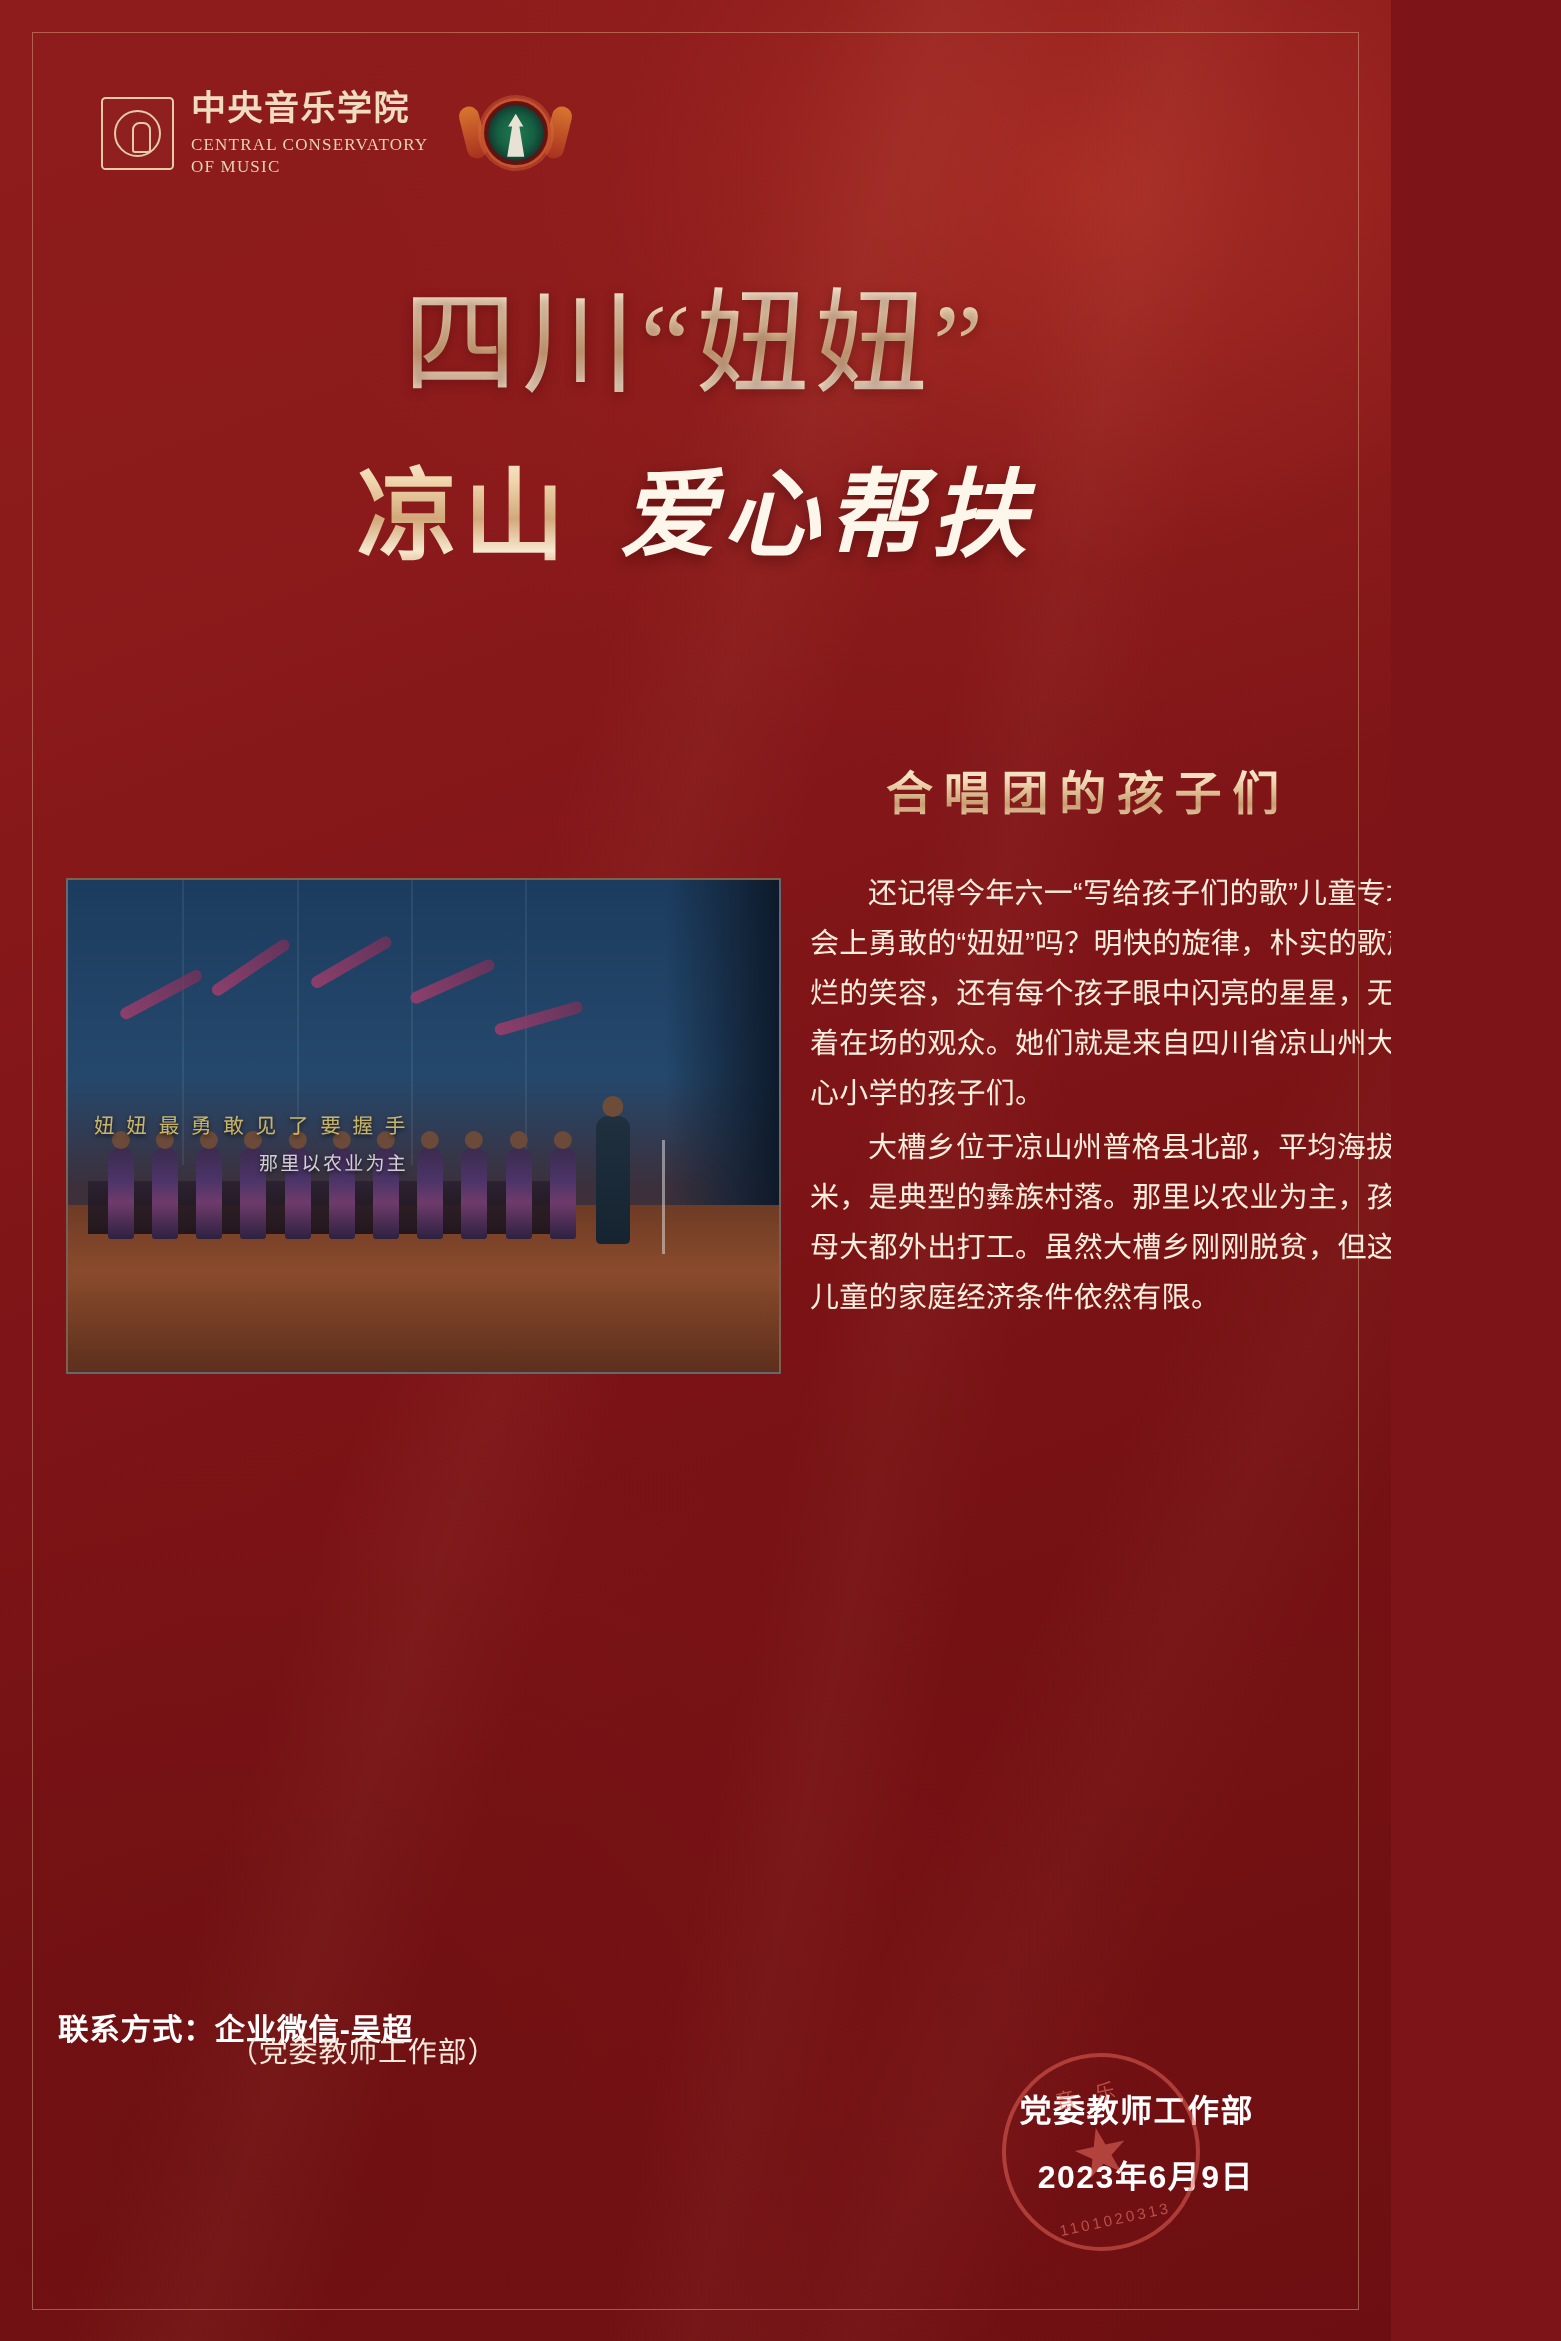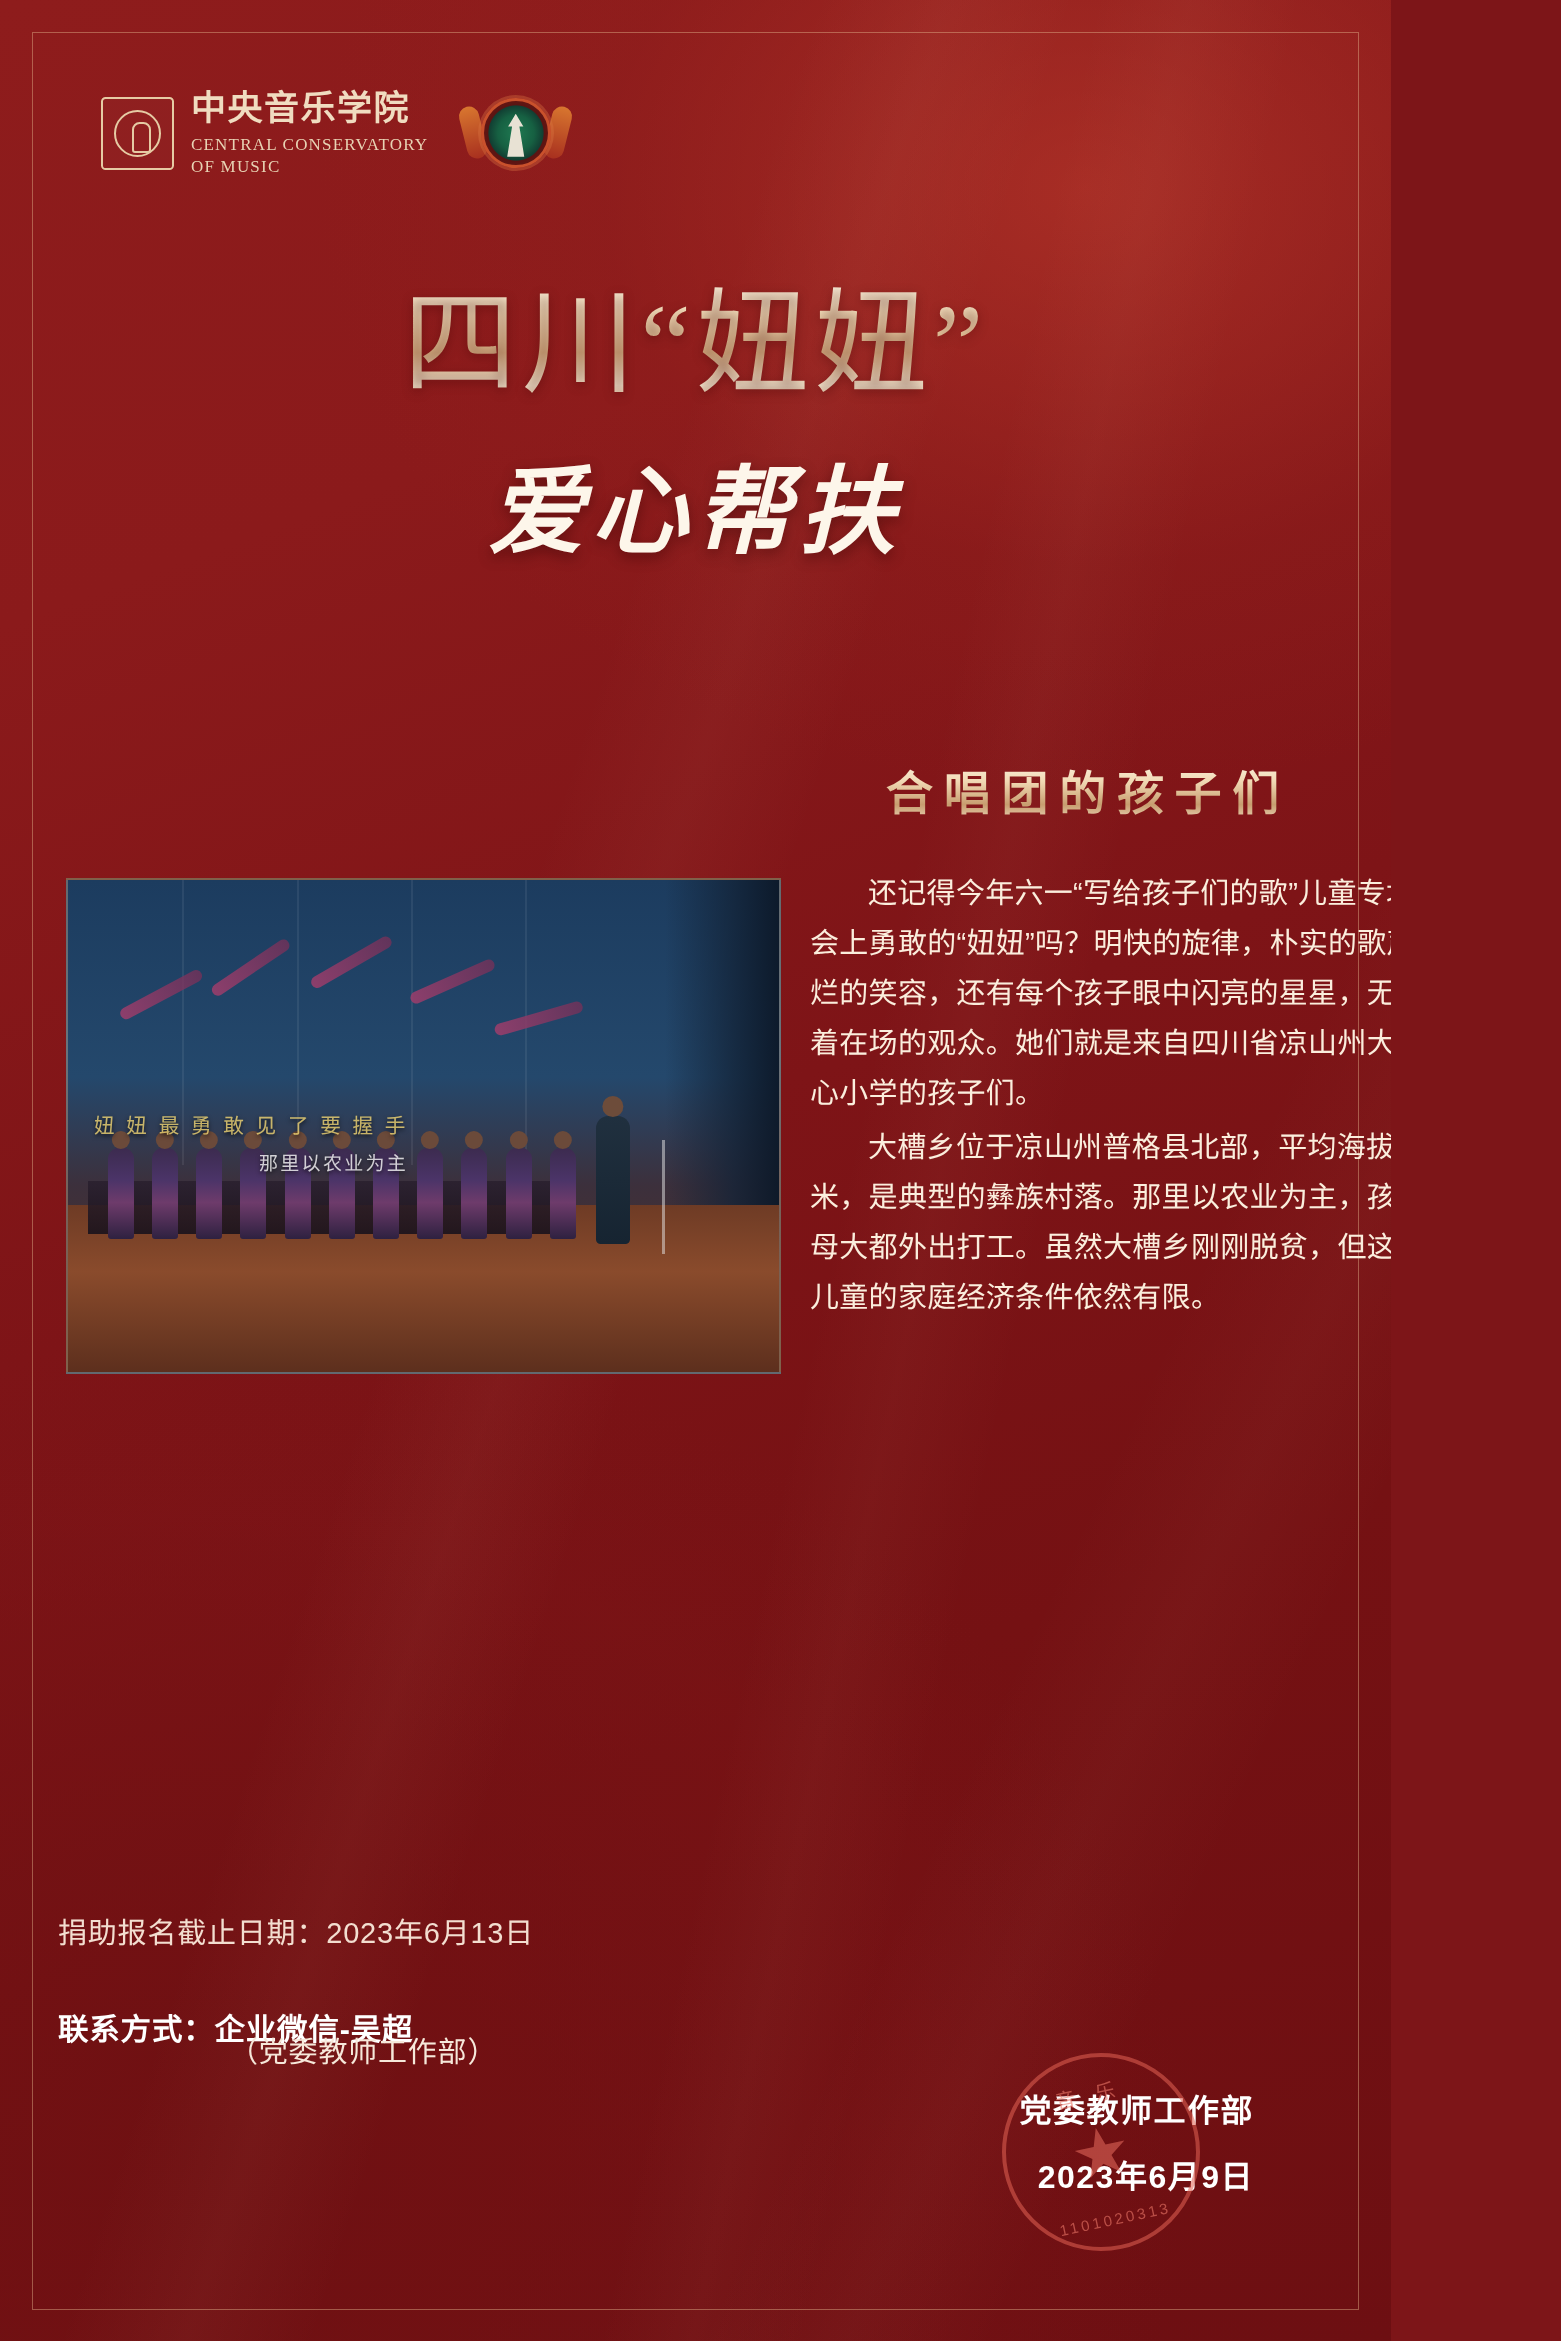--- a/index.html
+++ b/index.html
@@ -424,20 +424,21 @@
     <div class="logo-partner">
       <div class="wing-l"></div>
       <div class="wing-r"></div>
       <div class="ring"></div>
     </div>
   </div>
 
   <div class="title-block">
     <div class="title-line1">四川“妞妞”</div>
     <div class="title-line2">
+      <span class="left">凉山</span>
       <span class="right">爱心帮扶</span>
     </div>
   </div>
 
   <div class="chorus-heading">合唱团的孩子们</div>
 
   <div class="photo">
     <div class="hall-wall"></div>
     <div class="panel" style="left:114px;"></div>
     <div class="panel" style="left:229px;"></div>
@@ -471,21 +472,20 @@
     <div class="caption-overlay">妞 妞 最 勇 敢 见 了 要 握 手</div>
     <div class="caption-sub">那里以农业为主</div>
   </div>
 
   <div class="intro">
     <p>还记得今年六一“写给孩子们的歌”儿童专场音乐会上勇敢的“妞妞”吗？明快的旋律，朴实的歌声，灿烂的笑容，还有每个孩子眼中闪亮的星星，无不打动着在场的观众。她们就是来自四川省凉山州大槽乡中心小学的孩子们。</p>
     <p>大槽乡位于凉山州普格县北部，平均海拔2011米，是典型的彝族村落。那里以农业为主，孩子的父母大都外出打工。虽然大槽乡刚刚脱贫，但这些留守儿童的家庭经济条件依然有限。</p>
   </div>
 
 
-  <div class="deadline">捐助报名截止日期：2023年6月13日</div>
   <div class="contact">联系方式：企业微信-吴超</div>
   <div class="dept-paren">（党委教师工作部）</div>
 
   <div class="sign">
     <div class="dept">党委教师工作部</div>
     <div class="date">2023年6月9日</div>
   </div>
 
   <div class="stamp">
     <div class="arc-top">音 乐</div>

